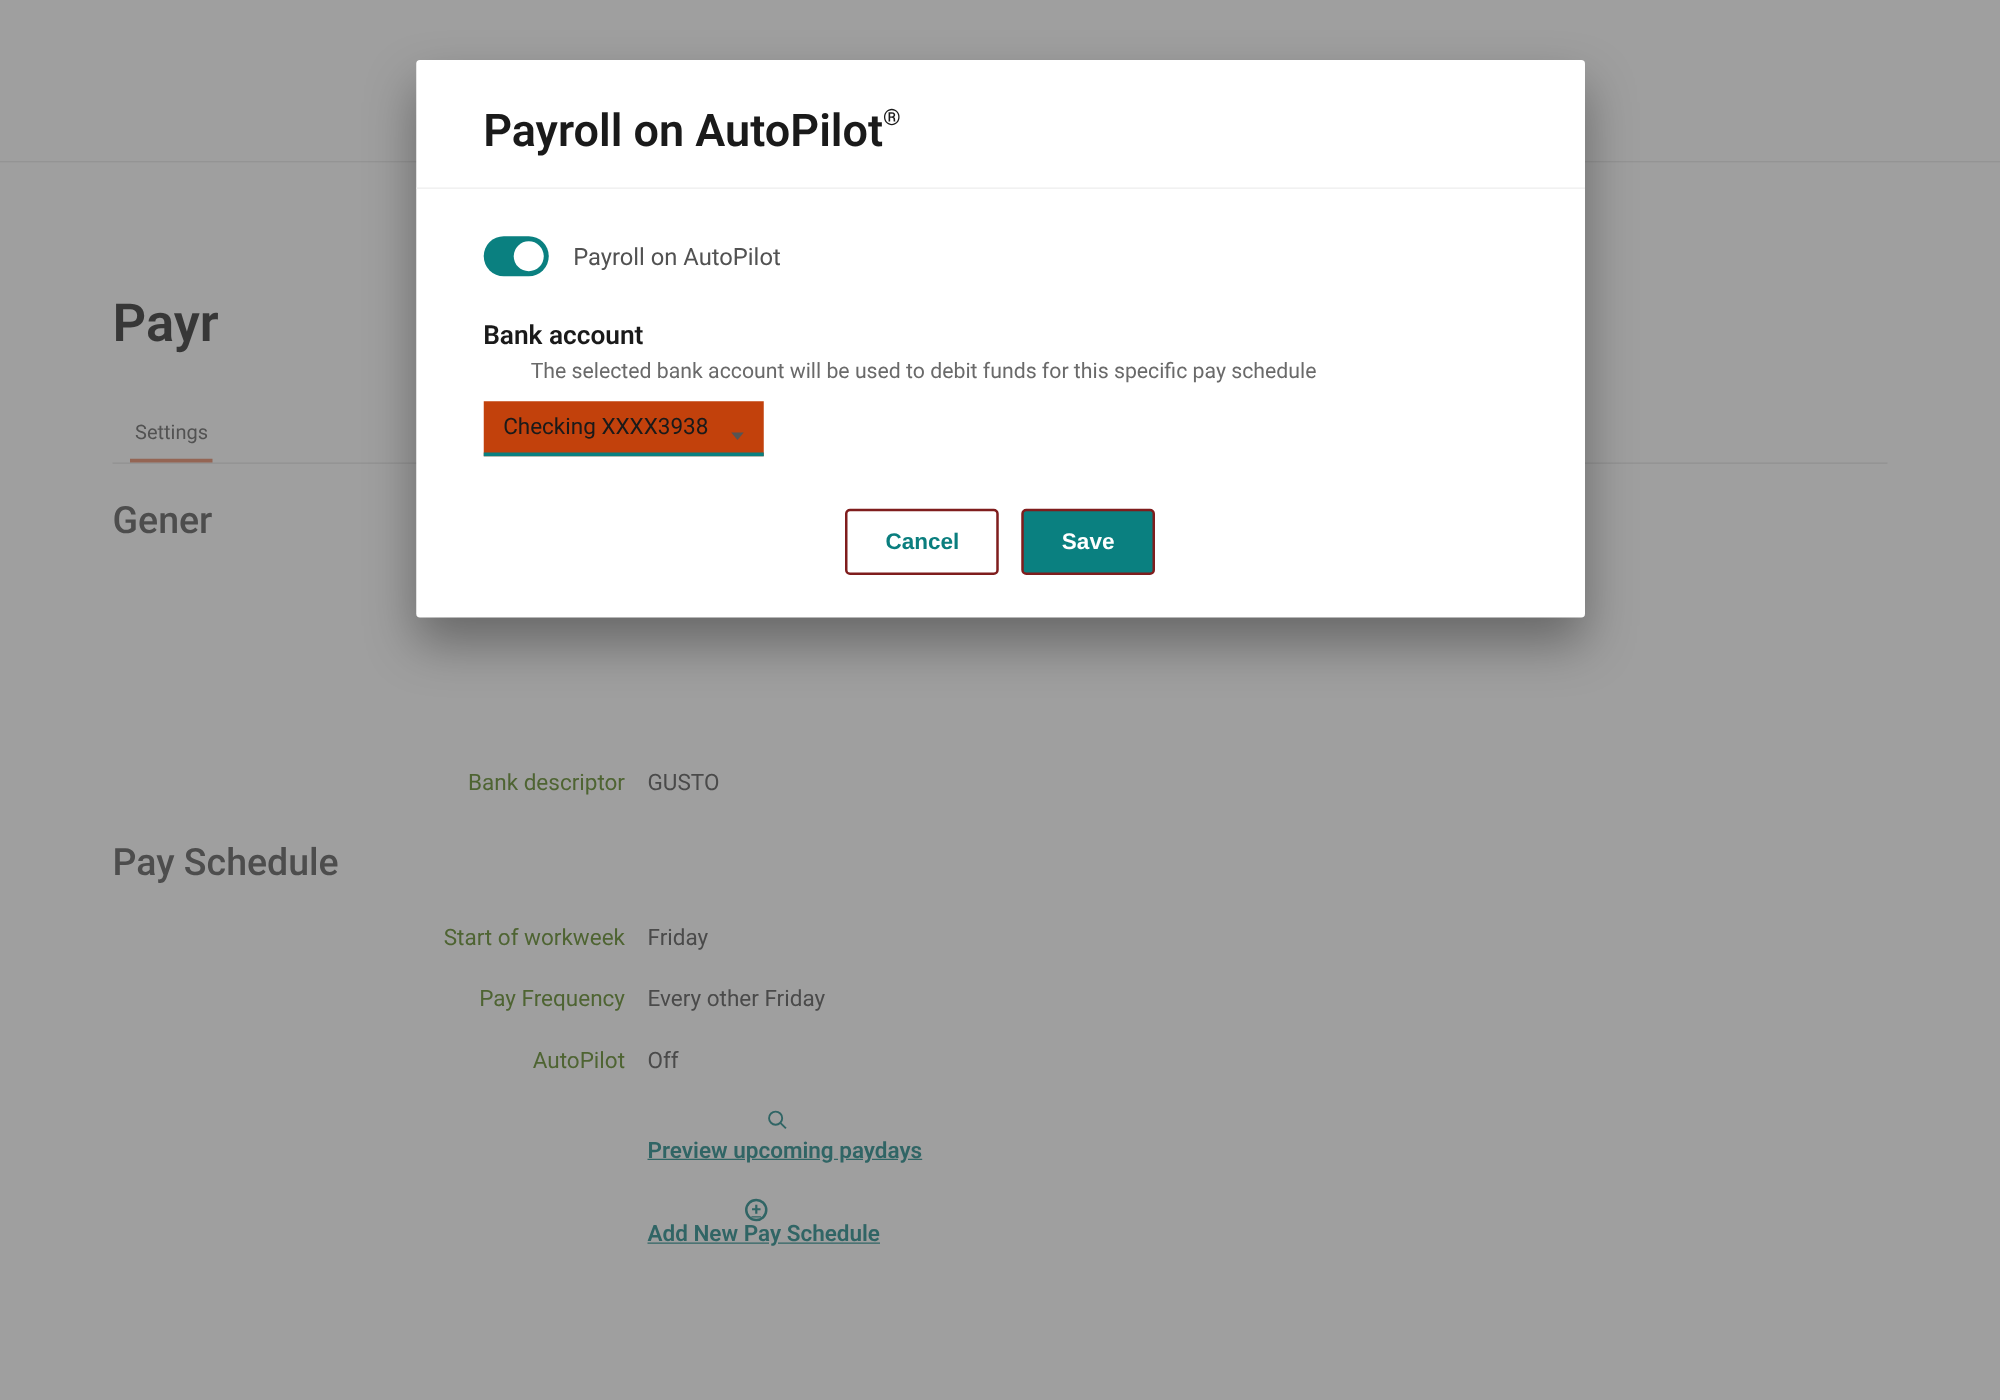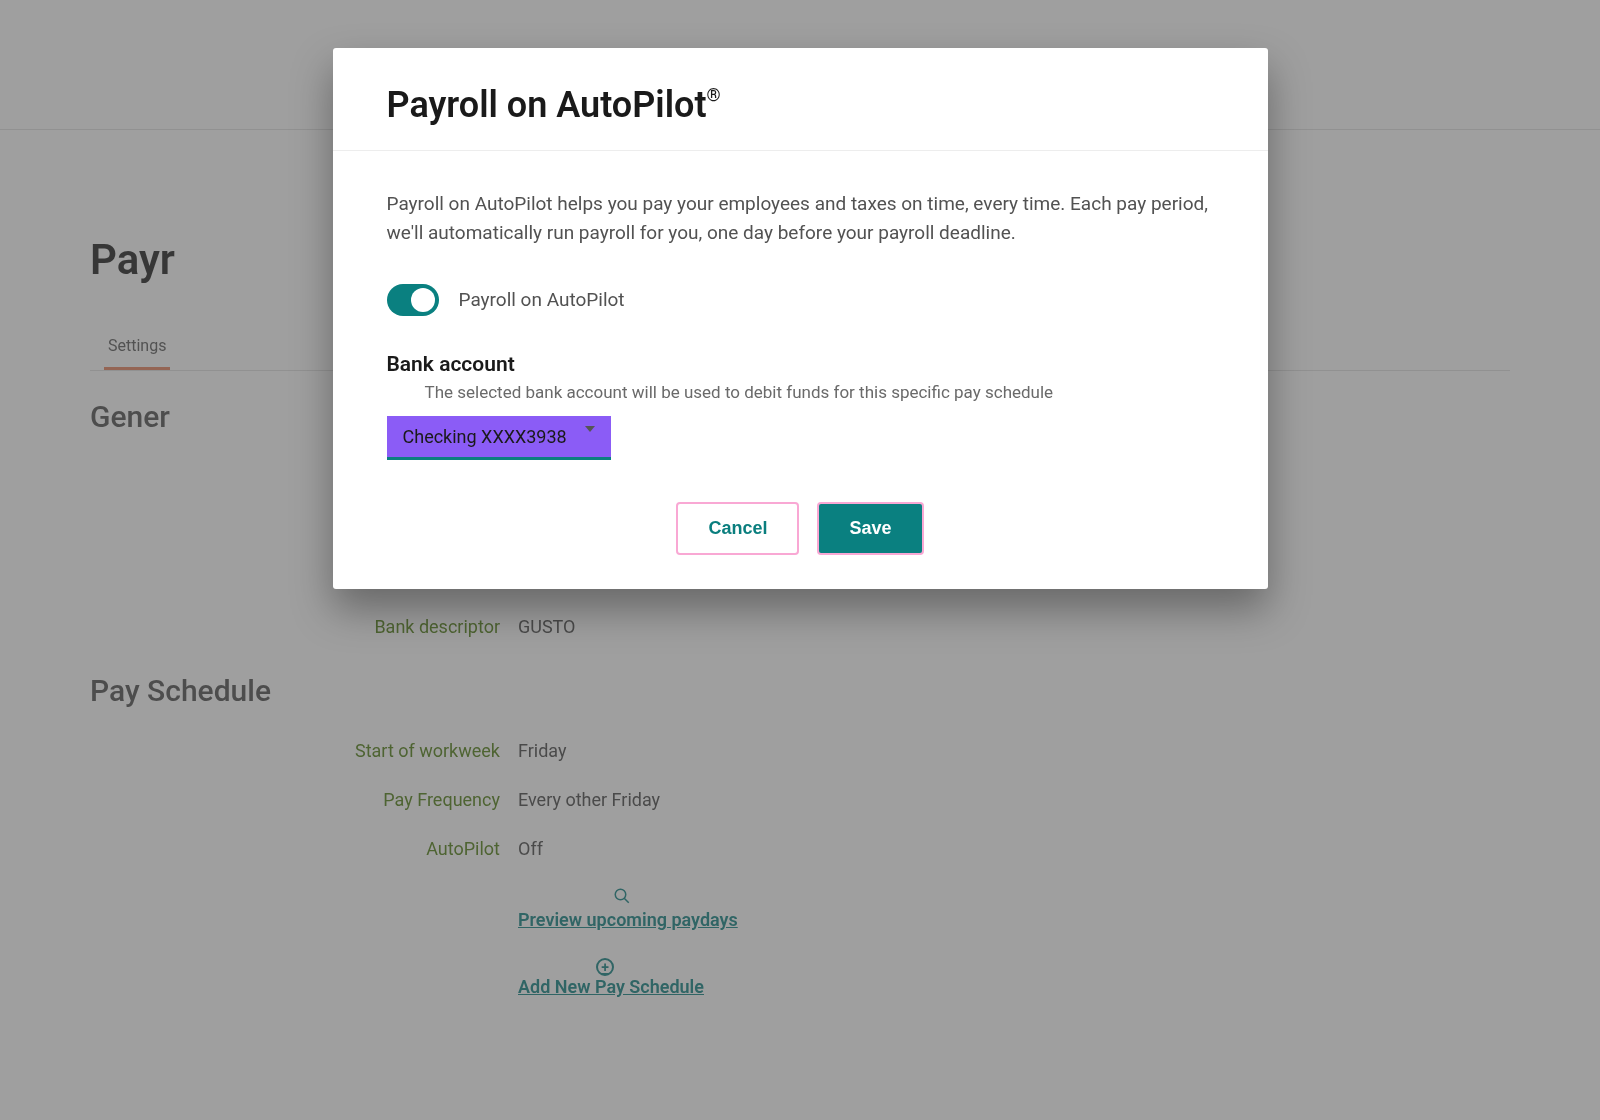--- a/index.html
+++ b/index.html
@@ -29,25 +29,25 @@
     .modal-title { font-size: 36px; font-weight:600; color:#1a1a1a; display:flex; align-items:flex-start; }
     .modal-title sup { font-size:18px; vertical-align: super; }
     .modal-body { padding: 38px 54px 20px 54px; }
     .modal-desc { font-size:19px; line-height:1.55; color:#525252; margin-bottom:36px; }
     .toggle-row { display:flex; align-items:center; margin-bottom:36px; }
     .toggle { width:52px; height:32px; background:#0a8080; border-radius:20px; position:relative; margin-right:20px; cursor:pointer; flex-shrink:0;}
     .toggle-knob { position:absolute; right:4px; top:4px; width:24px; height:24px; background:#fff; border-radius:50%; }
     .toggle-label { font-size:19px; color:#525252; }
     .field-label { font-size:21px; font-weight:600; color:#1a1a1a; margin-bottom:6px; }
     .field-help { font-size:17px; color:#6a6a6a; margin-bottom:14px;margin-left:38px; }
-    .select-wrap { display:inline-flex; align-items:flex-start; background:#8b5cf6; border-bottom:3px solid #0a8080; padding:10px 16px; cursor:pointer; }
+    .select-wrap { display:inline-flex; align-items:flex-end; background:#c2410c; border-bottom:3px solid #0a8080; padding:10px 16px; cursor:pointer; }
     .select-text { font-size:18px; color:#1a1a1a; margin-right:18px; }
     .caret-down { width:0; height:0; border-left:5px solid transparent; border-right:5px solid transparent; border-top:6px solid #555; }
     .modal-footer { display:flex; justify-content:center; padding: 22px 54px 34px; gap:18px; }
-    .btn { padding: 14px 30px; font-size:18px; font-weight:600; border-radius:4px; cursor:pointer; border:2px solid #f9a8d4; }
+    .btn { padding: 14px 30px; font-size:18px; font-weight:600; border-radius:4px; cursor:pointer; border:2px solid #7f1d1d; }
     .btn-secondary { background:#fff; color:#0a7e7e; }
     .btn-primary { background:#0a8080; color:#fff; }
   </style>
 </head>
 <body>
 
 <div class="bg-page">
   <div class="bg-topbar"></div>
   <div class="bg-content">
     <h1 class="bg-heading">Payr</h1>
@@ -97,21 +97,20 @@
 
 <div class="overlay">
   <div class="modal">
     <div class="modal-header">
       <div class="modal-title">
         <span>Payroll on AutoPilot</span>
           <sup>®</sup>
       </div>
     </div>
     <div class="modal-body">
-      <p class="modal-desc">Payroll on AutoPilot helps you pay your employees and taxes on time, every time. Each pay period, we'll automatically run payroll for you, one day before your payroll deadline.</p>
 
       <div class="toggle-row">
         <div class="toggle">
           <div class="toggle-knob"></div>
         </div>
         <span class="toggle-label">Payroll on AutoPilot</span>
       </div>
 
       <div class="field-label">Bank account</div>
       <div class="field-help">The selected bank account will be used to debit funds for this specific pay schedule</div>

